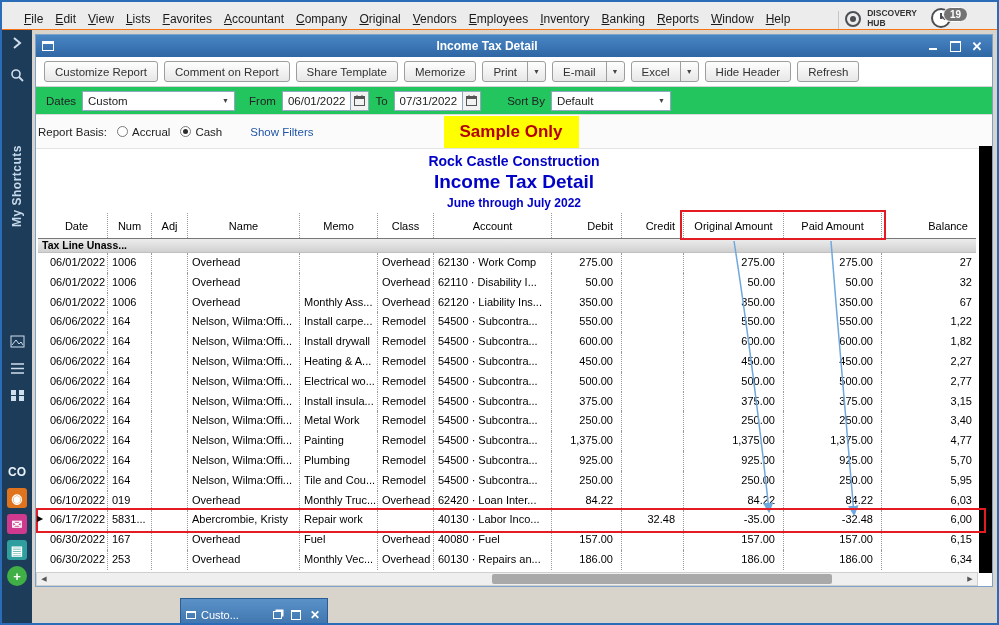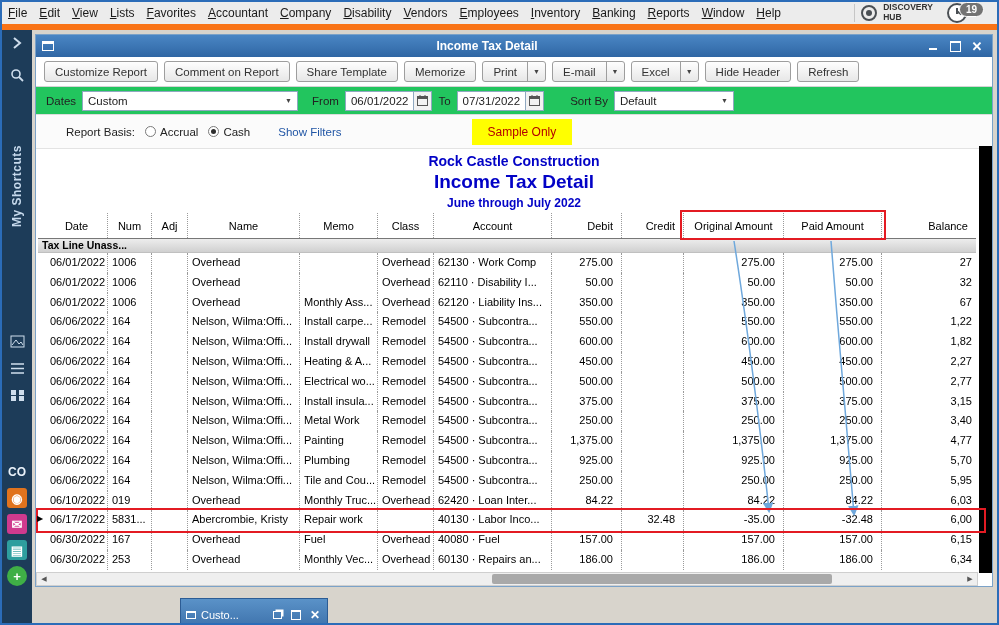--- a/index.html
+++ b/index.html
@@ -1,21 +1,21 @@
 <!DOCTYPE html>
 <html><head>
 <meta charset="utf-8">
 <style>
   * { box-sizing: border-box; margin: 0; padding: 0; font-family: "Liberation Sans", sans-serif; }
   html,body { width: 999px; }
   .screen { position: relative; width: 999px; height: 625px; background:#d8d4cc; border:2px solid #2b6cb8; overflow:hidden; }
 
   
   .menubar { position:absolute; left:0; top:0; width:100%; height:28px; background:#ececec;
-             border-bottom:6px solid #f97316; display:flex; align-items:center; padding:0 0; font-size:12px; color:#1a1a1a; }
+             border-bottom:1px solid #f97316; display:flex; align-items:flex-end; padding:0 16px; font-size:12px; color:#1a1a1a; }
   .menu-item { padding:3px 6px; display:inline-block; cursor:default; }
   .menu-item::first-letter { text-decoration: underline; }
   .mb-spacer { flex:1; }
   .mb-sep { width:1px; height:18px; background:#c6c6c6; margin:0 6px; }
   .discovery { display:flex; align-items:center; gap:6px; font-size:8.5px; font-weight:bold; color:#333; line-height:1.15; }
   .hub-icon { width:16px; height:16px; border-radius:50%; border:2px solid #4a4f54; position:relative; }
   .hub-icon::after { content:""; position:absolute; left:3px; top:3px; width:6px; height:6px; background:#4a4f54; border-radius:50%; }
   .clock-wrap { position:relative; margin:0 16px 0 14px; width:34px; height:22px; }
   .clock { width:20px; height:20px; border-radius:50%; border:2px solid #4a4f54; background:#fff; position:absolute; left:0; top:1px; }
   .clock::before { content:""; position:absolute; left:7px; top:3px; width:2px; height:6px; background:#4a4f54; }
@@ -56,26 +56,26 @@
   .filterrow { position:absolute; left:0; top:52px; width:100%; height:28px; background:#22c55e; border-bottom:1px solid #dcdcdc;
                display:flex; align-items:center; padding:0 10px; gap:6px; font-size:11.5px; color:#222; }
   .combo { border:1px solid #8fa8c0; background:#fff; height:20px; display:flex; align-items:center; padding:0 5px; }
   .combo .caret { margin-left:auto; font-size:7px; color:#444; padding-left:6px; }
   .datefield { border:1px solid #8fa8c0; background:#fff; height:20px; display:flex; align-items:center; }
   .datefield .val { padding:0 5px; }
   .cal-btn { border-left:1px solid #8fa8c0; width:18px; height:100%; display:flex; align-items:center; justify-content:center; background:#f2f2f2; }
 
   
   .basisrow { position:absolute; left:0; top:80px; width:100%; height:34px; background:#fbfbfb; border-bottom:1px solid #e3e3e3;
-              display:flex; align-items:center; padding:0 30px; gap:10px; font-size:11.5px; color:#222; }
+              display:flex; align-items:center; padding:0 2px; gap:10px; font-size:11.5px; color:#222; }
   .radio { display:flex; align-items:center; gap:4px; }
   .rb { width:11px; height:11px; border:1px solid #7a7a7a; border-radius:50%; background:#fff; position:relative; display:inline-block; }
   .radio.checked .rb::after { content:""; position:absolute; inset:2px; background:#2d2d2d; border-radius:50%; }
   .show-filters { color:#2156a5; margin-left:18px; cursor:default; }
-  .sample-only { margin-left:120px; background:#ffff00; color:#b30000; font-weight:normal; font-size:12px; padding:6px 16px; }
+  .sample-only { margin-left:120px; background:#ffff00; color:#b30000; font-weight:bold; font-size:17px; padding:6px 16px; }
 
   
   .report-body { position:absolute; left:0; top:114px; right:0; bottom:0; background:#fff; }
   .rb-left { position:absolute; left:8px; top:6px; color:#0202c6; font-size:11px; font-weight:bold; }
   .rb-left div { margin-bottom:8px; }
   .rb-center { position:absolute; left:0; right:0; top:4px; text-align:center; color:#0202c6; }
   .rb-company { font-size:14px; font-weight:bold; }
   .rb-title { font-size:19px; font-weight:bold; margin-top:2px; }
   .rb-period { font-size:12px; font-weight:bold; margin-top:3px; }
 
@@ -122,21 +122,21 @@
 <div class="screen">
 
   <div class="menubar">
     <span class="menu-item">File</span>
     <span class="menu-item">Edit</span>
     <span class="menu-item">View</span>
     <span class="menu-item">Lists</span>
     <span class="menu-item">Favorites</span>
     <span class="menu-item">Accountant</span>
     <span class="menu-item">Company</span>
-    <span class="menu-item">Disability</span>
+    <span class="menu-item">Original</span>
     <span class="menu-item">Vendors</span>
     <span class="menu-item">Employees</span>
     <span class="menu-item">Inventory</span>
     <span class="menu-item">Banking</span>
     <span class="menu-item">Reports</span>
     <span class="menu-item">Window</span>
     <span class="menu-item">Help</span>
     <span class="mb-spacer"></span>
     <span class="mb-sep"></span>
     <span class="discovery">
@@ -248,21 +248,21 @@
       <span class="tbtn">
           <span class="tbtn-label">Hide Header</span>
         </span>
       <span class="tbtn">
           <span class="tbtn-label">Refresh</span>
         </span>
     </div>
 
     <div class="filterrow">
       <span>Dates</span>
-      <span class="combo" style="width:216px;">
+      <span class="combo" style="width:153px;">
         <span>Custom</span>
         <span class="caret">▼</span>
       </span>
       <span style="margin-left:8px;">From</span>
       <span class="datefield">
         <span class="val">06/01/2022</span>
         <span class="cal-btn">
           <svg width="11" height="11" viewBox="0 0 11 11">
               <rect x="0.5" y="1.5" width="10" height="9" stroke="#555" fill="none"></rect>
               <rect x="0.5" y="1.5" width="10" height="2.5" fill="#555"></rect>

